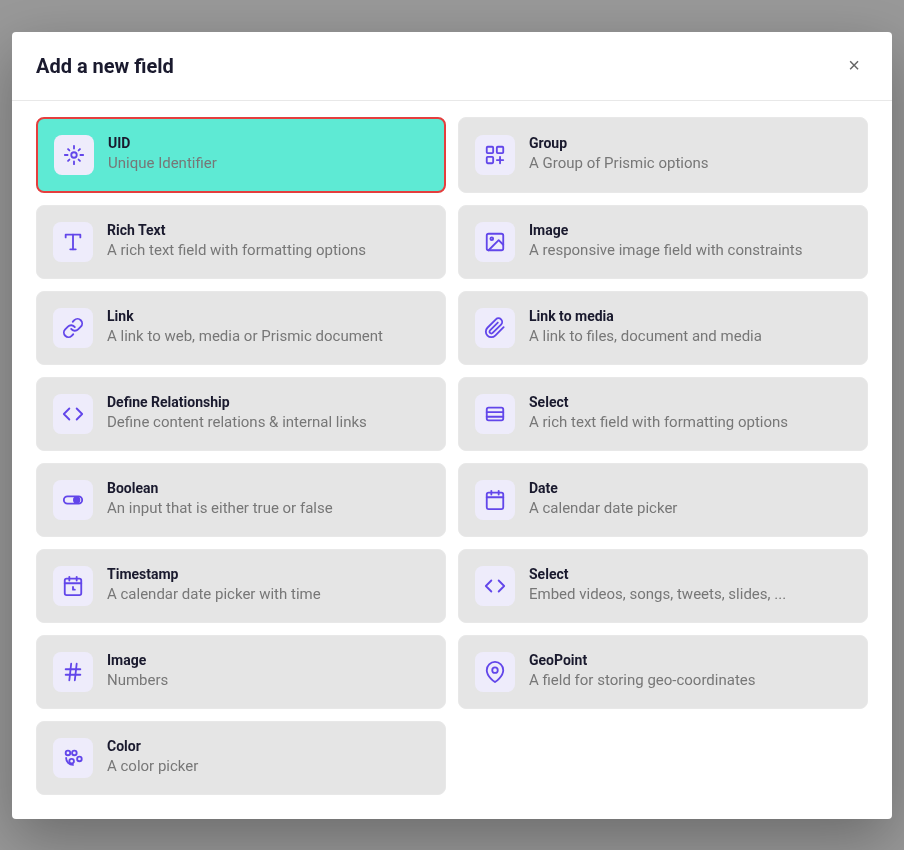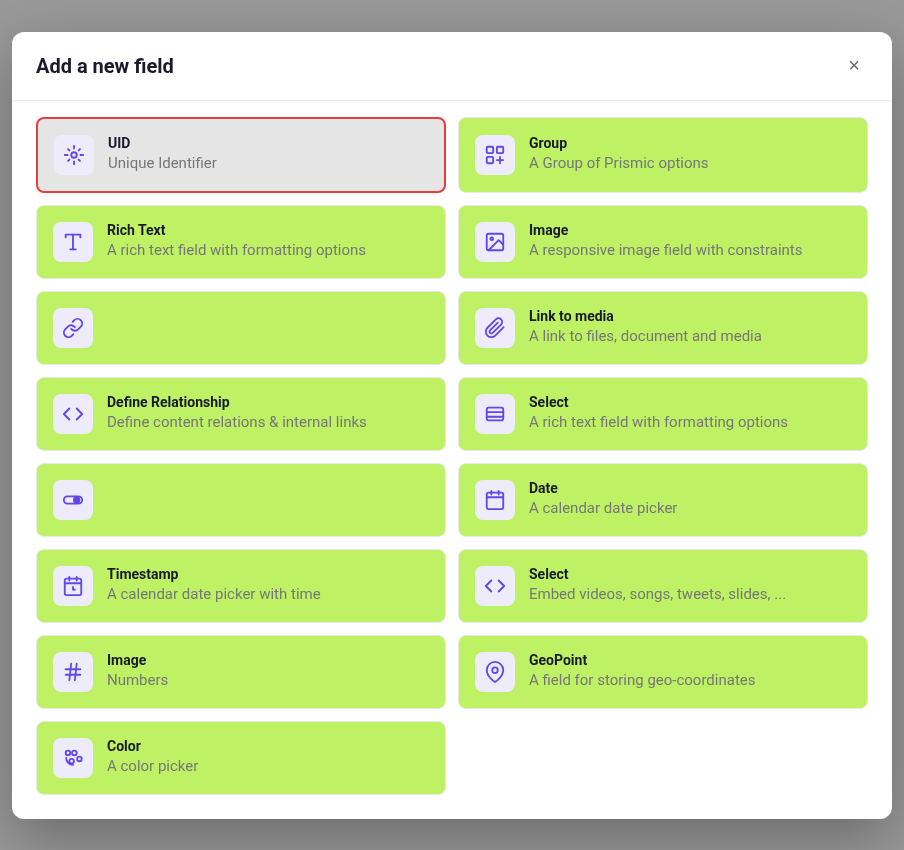--- a/index.html
+++ b/index.html
@@ -8,21 +8,21 @@
       background: rgba(0,0,0,0.4);
       display: flex;
       align-items: center;
       justify-content: center;
       min-height: 100vh;
       width: 904px;
       height: 850px;
     }
     .modal {
       background: #fff;
-      border-radius: 12px;
+      border-radius: 4px;
       width: 880px;
       max-height: 820px;
       overflow: hidden;
       box-shadow: 0 20px 60px rgba(0,0,0,0.3);
     }
     .modal-header {
       display: flex;
       align-items: center;
       justify-content: space-between;
       padding: 20px 24px;
@@ -56,27 +56,27 @@
       grid-template-columns: 1fr 1fr;
       gap: 12px;
     }
     .field-card {
       display: flex;
       align-items: center;
       padding: 16px;
       border: 1.5px solid #e8e8e8;
       border-radius: 8px;
       cursor: pointer;
-      background: #bef264;
+      background: #e5e5e5;
       transition: border-color 0.15s, background 0.15s;
       gap: 14px;
     }
     .field-card.selected {
       border: 2.5px solid #e53e3e;
-      background: #e5e5e5;
+      background: #5eead4;
     }
     .field-icon {
       width: 40px;
       height: 40px;
       border-radius: 8px;
       background: #eeecfb;
       display: flex;
       align-items: center;
       justify-content: center;
       flex-shrink: 0;
@@ -164,20 +164,24 @@
       <span class="field-desc">A responsive image field with constraints</span>
     </div>
   </div>
         <div class="field-card">
     <div class="field-icon">
       <svg viewBox="0 0 24 24" fill="none" stroke="#6246ea" stroke-width="2" stroke-linecap="round" stroke-linejoin="round">
               <path d="M10 13a5 5 0 0 0 7.54.54l3-3a5 5 0 0 0-7.07-7.07l-1.72 1.71"></path>
               <path d="M14 11a5 5 0 0 0-7.54-.54l-3 3a5 5 0 0 0 7.07 7.07l1.71-1.71"></path>
             </svg>
     </div>
+    <div class="field-info">
+      <span class="field-name">Link</span>
+      <span class="field-desc">A link to web, media or Prismic document</span>
+    </div>
   </div>
         <div class="field-card">
     <div class="field-icon">
       <svg viewBox="0 0 24 24" fill="none" stroke="#6246ea" stroke-width="2" stroke-linecap="round" stroke-linejoin="round">
               <path d="M21.44 11.05l-9.19 9.19a6 6 0 0 1-8.49-8.49l9.19-9.19a4 4 0 0 1 5.66 5.66l-9.2 9.19a2 2 0 0 1-2.83-2.83l8.49-8.48"></path>
             </svg>
     </div>
     <div class="field-info">
       <span class="field-name">Link to media</span>
       <span class="field-desc">A link to files, document and media</span>
@@ -207,20 +211,24 @@
       <span class="field-name">Select</span>
       <span class="field-desc">A rich text field with formatting options</span>
     </div>
   </div>
         <div class="field-card">
     <div class="field-icon">
       <svg viewBox="0 0 24 24" fill="none" stroke="#6246ea" stroke-width="2" stroke-linecap="round" stroke-linejoin="round">
               <rect x="2" y="8" width="20" height="8" rx="4"></rect>
               <circle cx="16" cy="12" r="3" fill="#6246ea"></circle>
             </svg>
+    </div>
+    <div class="field-info">
+      <span class="field-name">Boolean</span>
+      <span class="field-desc">An input that is either true or false</span>
     </div>
   </div>
         <div class="field-card">
     <div class="field-icon">
       <svg viewBox="0 0 24 24" fill="none" stroke="#6246ea" stroke-width="2" stroke-linecap="round" stroke-linejoin="round">
               <rect x="3" y="4" width="18" height="18" rx="2"></rect>
               <line x1="3" y1="9" x2="21" y2="9"></line>
               <line x1="8" y1="2" x2="8" y2="6"></line>
               <line x1="16" y1="2" x2="16" y2="6"></line>
             </svg>

